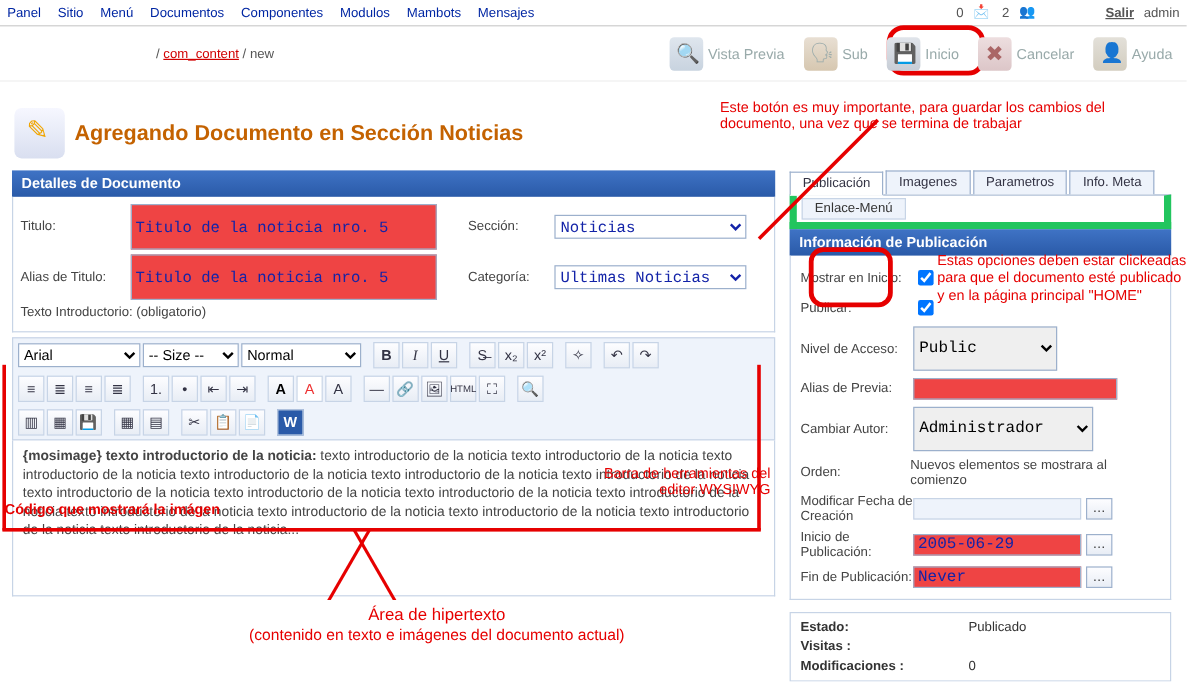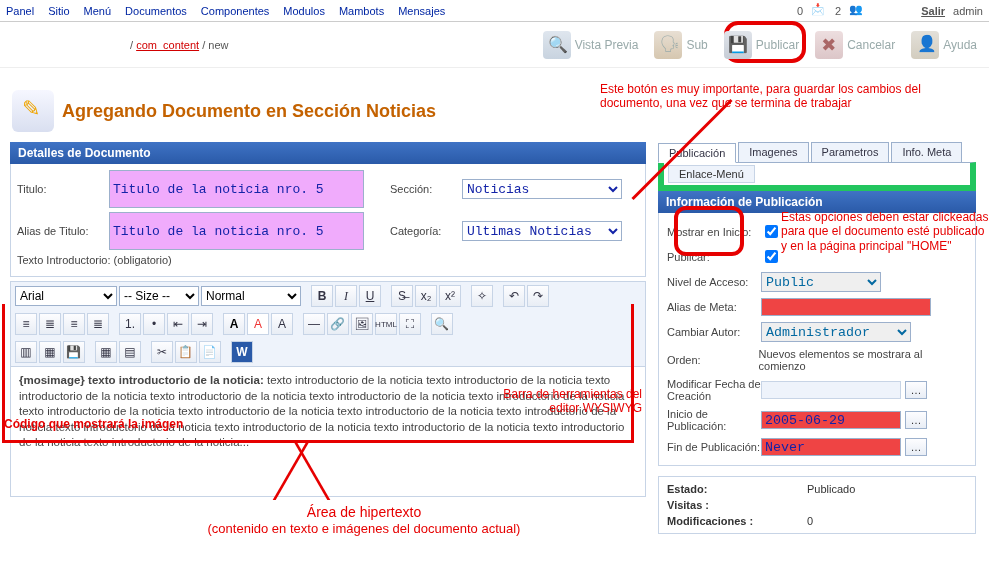--- a/index.html
+++ b/index.html
@@ -66,21 +66,21 @@
   
   .cols { display:flex; align-items:flex-start; gap:12px; padding: 0 6px 40px 10px; }
   .leftcol { width: 636px; }
   .rightcol { width: 318px; }
 
   .panel-titlebar { background: linear-gradient(#3f73c5,#2a5aa8); color:#fff; font-weight:bold; padding:4px 8px; font-size:12px;}
   .panel-body { border:1px solid #c7d4e6; border-top:none; padding:6px 6px; }
 
   .formrow { display:flex; align-items:center; margin-bottom:4px; }
   .formrow label { width: 92px; color:#444; }
-  .txtin { font-family: "Courier New", monospace; font-size:13px; color:#1323a8; border:1px solid #9cb0cc; background:#f0abfc; padding:18px 3px; height:18px; }
+  .txtin { font-family: "Courier New", monospace; font-size:13px; color:#1323a8; border:1px solid #9cb0cc; background:#ef4444; padding:18px 3px; height:18px; }
   .w260 { width: 255px; }
   .selin { font-family: "Courier New", monospace; font-size:13px; color:#1323a8; border:1px solid #9cb0cc; background:#fff; height:20px; }
   .formrow .gap { width: 26px; }
   .formrow .lbl2 { width: 72px; }
 
   .editor-toolbar { border:1px solid #c7d4e6; background:#eef3fb; margin-top:4px; }
   .tb-row { display:flex; flex-wrap:wrap; gap:2px; padding:3px 4px; align-items:center; }
   .tb-sel { font-family: Arial; font-size:12px; border:1px solid #9cb0cc; background:#fff; height:20px; }
   .tb-btn { width:22px; height:22px; border:1px solid #c7d4e6; background:linear-gradient(#fdfdff,#e8edf5); display:inline-flex; align-items:center; justify-content:center; font-size:12px; color:#334; cursor:pointer;}
   .tb-btn.b { font-weight:bold; }
@@ -95,21 +95,21 @@
   
   .tabs { display:flex; gap:2px; }
   .tab { border:1px solid #9cb0cc; border-bottom:none; padding:3px 10px; background:#eef3fb; color:#334; cursor:pointer; }
   .tab.active { background:#fff; font-weight:normal; border-bottom:1px solid #fff; position:relative; top:1px;}
   .subtab-row { border:6px solid #22c55e; border-top:1px solid #9cb0cc; background:#fff; padding:2px 4px; }
   .subtab { display:inline-block; border:1px solid #c7d4e6; background:#eef3fb; padding:2px 10px; font-size:11px;}
 
   .pubrow { display:flex; align-items:center; padding:3px 2px; font-size:11px; }
   .pubrow .plabel { width: 94px; color:#444; }
   .pubrow input[type=checkbox]{ transform: scale(1.0); margin-left:4px;}
-  .pubsel { font-family:"Courier New",monospace; color:#0369a1; border:1px solid #9cb0cc; height:20px; }
+  .pubsel { font-family:"Courier New",monospace; color:#000000; border:1px solid #9cb0cc; height:37px; }
   .pubtxt { font-family:"Courier New",monospace; color:#1323a8; border:1px solid #9cb0cc; height:18px; padding:1px 3px; background:#ef4444; }
   .pubreadonly { background:#eef3fb; border:1px solid #c7d4e6; height:18px; padding:1px 3px; color:#888; font-family:monospace; width:140px; display:inline-block;}
   .ellips { width:22px; height:18px; border:1px solid #9cb0cc; background:linear-gradient(#fdfdff,#e8edf5); display:inline-flex; align-items:center; justify-content:center; margin-left:4px; cursor:pointer;}
 
   .statusbox { border:1px solid #c7d4e6; margin-top:10px; padding:4px 8px; }
   .statrow { display:flex; padding:2px 0; font-size:11px;}
   .statrow .k { width: 140px; font-weight:bold; }
   .statrow .v { flex:1; }
 
   .smallnote { font-size:11px; color:#444; }
@@ -152,21 +152,21 @@
         <span class="bigico ico-preview"></span>
         <span>Vista Previa</span>
       </div>
       <div class="actbtn">
         <span class="bigico ico-sub"></span>
         <span>Sub</span>
       </div>
       <div class="actbtn" style="position:relative">
         <span class="red-ring ring-save"></span>
         <span class="bigico ico-save"></span>
-        <span>Publicar</span>
+        <span>Inicio</span>
       </div>
       <div class="actbtn">
         <span class="bigico ico-cancel"></span>
         <span>Cancelar</span>
       </div>
       <div class="actbtn">
         <span class="bigico ico-help"></span>
         <span>Ayuda</span>
       </div>
     </div>
@@ -288,21 +288,21 @@
         </div>
         <div class="pubrow">
           <span class="plabel">Publicar:</span>
           <input type="checkbox" checked="" style="">
         </div>
         <div class="pubrow">
           <span class="plabel">Nivel de Acceso:</span>
           <select class="pubsel" style="width:120px"><option>Public</option></select>
         </div>
         <div class="pubrow">
-          <span class="plabel">Alias de Meta:</span>
+          <span class="plabel">Alias de Previa:</span>
           <input class="pubtxt" style="width: 170px;">
         </div>
         <div class="pubrow">
           <span class="plabel">Cambiar Autor:</span>
           <select class="pubsel" style="width:150px"><option>Administrador</option></select>
         </div>
         <div class="pubrow">
           <span class="plabel">Orden:</span>
           <span class="smallnote">Nuevos elementos se mostrara al comienzo</span>
         </div>

